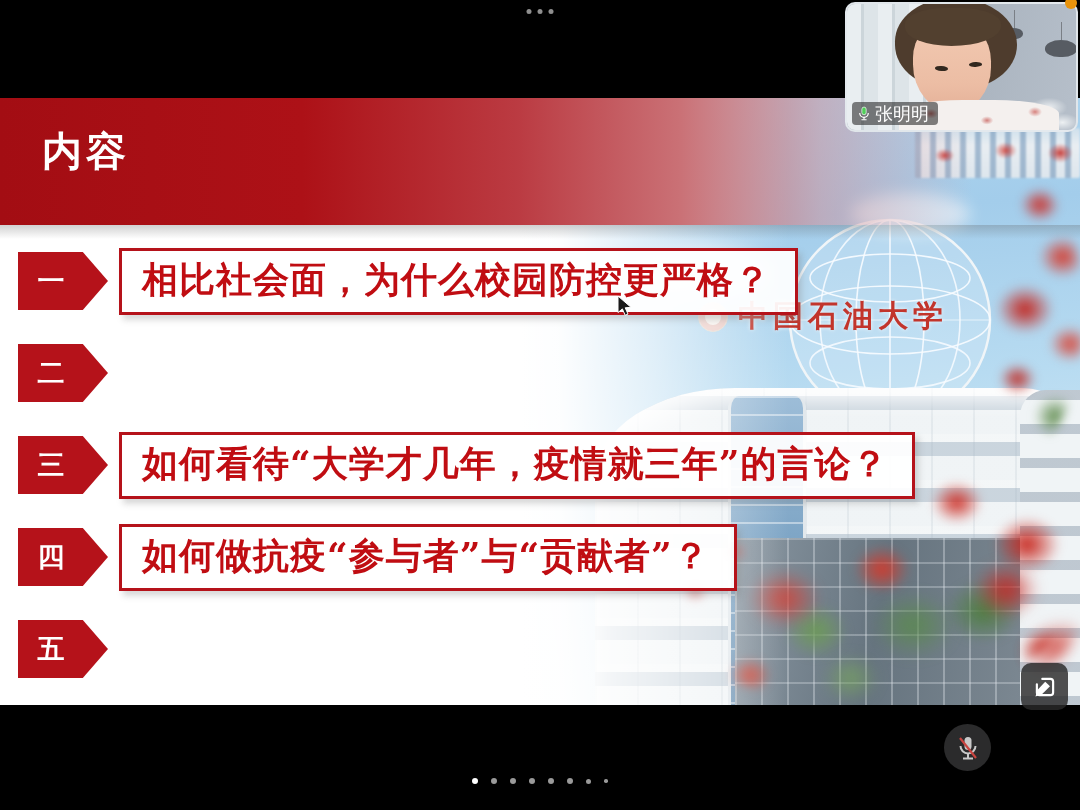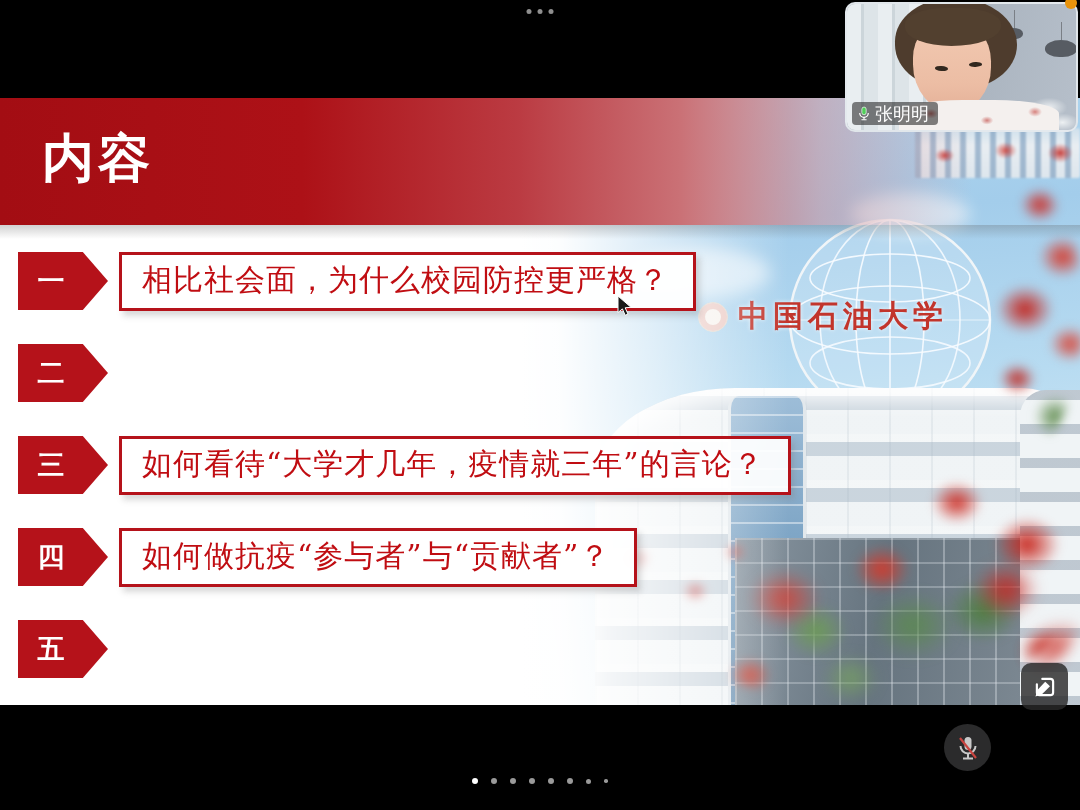--- a/index.html
+++ b/index.html
@@ -86,36 +86,36 @@
               radial-gradient(46px 40px at 80% 35%,rgba(200,35,28,.95) 0%,rgba(200,35,28,0) 70%),
               radial-gradient(52px 44px at 95% 70%,rgba(205,45,35,.9) 0%,rgba(205,45,35,0) 72%),
               radial-gradient(40px 34px at 38% 85%,rgba(120,165,95,.8) 0%,rgba(120,165,95,0) 70%);}
   .white-fade{position:absolute;inset:0;z-index:9;
             background:linear-gradient(90deg,#fff 0%,rgba(255,255,255,.97) 7%,rgba(255,255,255,.6) 24%,rgba(255,255,255,0) 48%);}
 
   
   .banner{position:absolute;left:0;top:0;width:1080px;height:127px;z-index:12;
           background:linear-gradient(90deg,#a30d13 0%,#ad1117 28%,#bb3b42 48%,#ca7176 63%,
                      rgba(210,140,147,.5) 76%,rgba(210,140,147,0) 90%);}
-  .banner h1{margin:0;padding:26px 0 0 42px;font-size:52px;font-weight:bold;color:#fff;letter-spacing:4px;}
+  .banner h1{margin:0;padding:26px 0 0 42px;font-size:40px;font-weight:bold;color:#fff;letter-spacing:4px;}
   .banner-shadow{position:absolute;left:0;top:127px;width:1080px;height:14px;z-index:11;
           background:linear-gradient(180deg,rgba(90,90,90,.28),rgba(255,255,255,0));}
 
   
   .items{position:absolute;left:18px;top:152px;display:flex;flex-direction:column;gap:30px;z-index:14;}
   .item-row{display:flex;align-items:center;height:62px;}
   .arrow{width:90px;height:58px;background:#b5121a;flex:0 0 auto;
          clip-path:polygon(0 0,72% 0,100% 50%,72% 100%,0 100%);
          display:flex;align-items:center;justify-content:center;padding-right:24px;box-sizing:border-box;}
   .arrow .num{color:#fff;font-size:27px;font-weight:bold;
          font-family:"DejaVu Serif","Liberation Serif",serif;}
   .box{margin-left:11px;border:3px solid #b5121a;background:rgba(255,255,255,.93);
        padding:5px 24px 7px 20px;box-shadow:4px 5px 6px rgba(130,130,130,.3);}
-  .box .txt{font-family:"DejaVu Serif","Liberation Serif",serif;font-weight:normal;
-       font-size:30px;color:#c00d12;letter-spacing:1px;white-space:nowrap;}
+  .box .txt{font-family:"DejaVu Serif","Liberation Serif",serif;font-weight:bold;
+       font-size:36px;color:#c00d12;letter-spacing:1px;white-space:nowrap;}
 
   
   .cursor{position:absolute;left:617px;top:197px;z-index:30;}
 
   
   .annotate-btn{position:absolute;left:1021px;top:663px;width:47px;height:47px;border:none;
        border-radius:10px;background:rgba(42,42,42,.82);z-index:25;display:flex;
        align-items:center;justify-content:center;cursor:pointer;}
 
   

